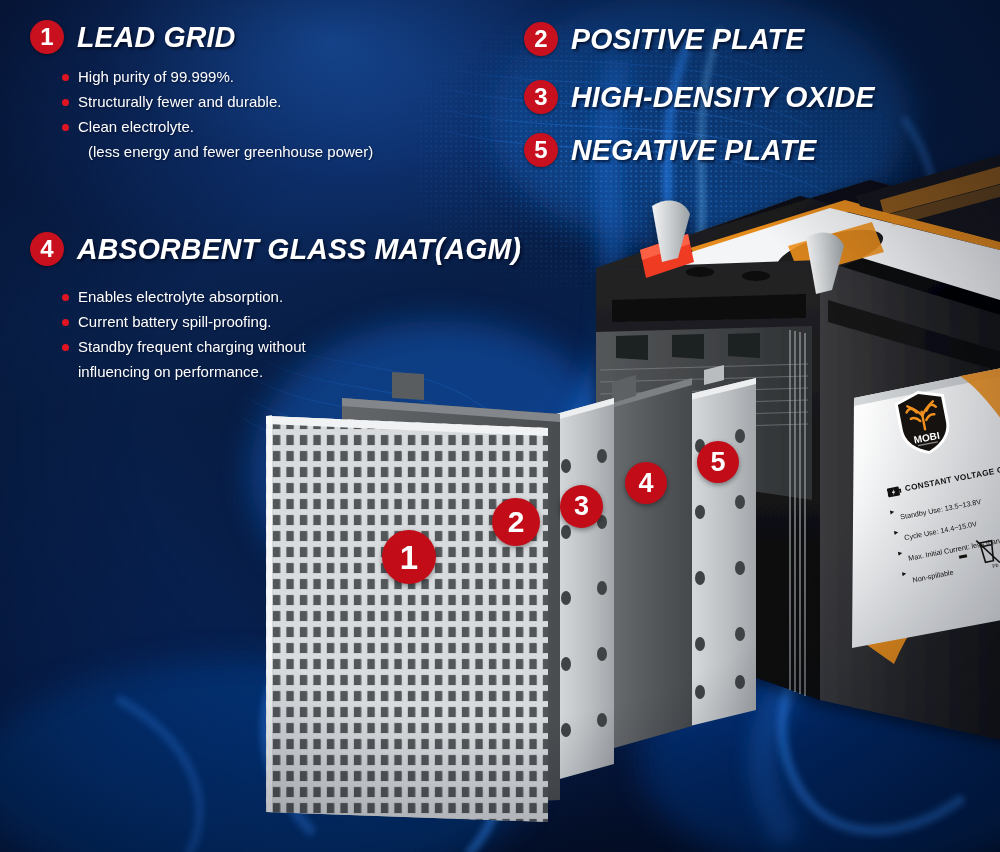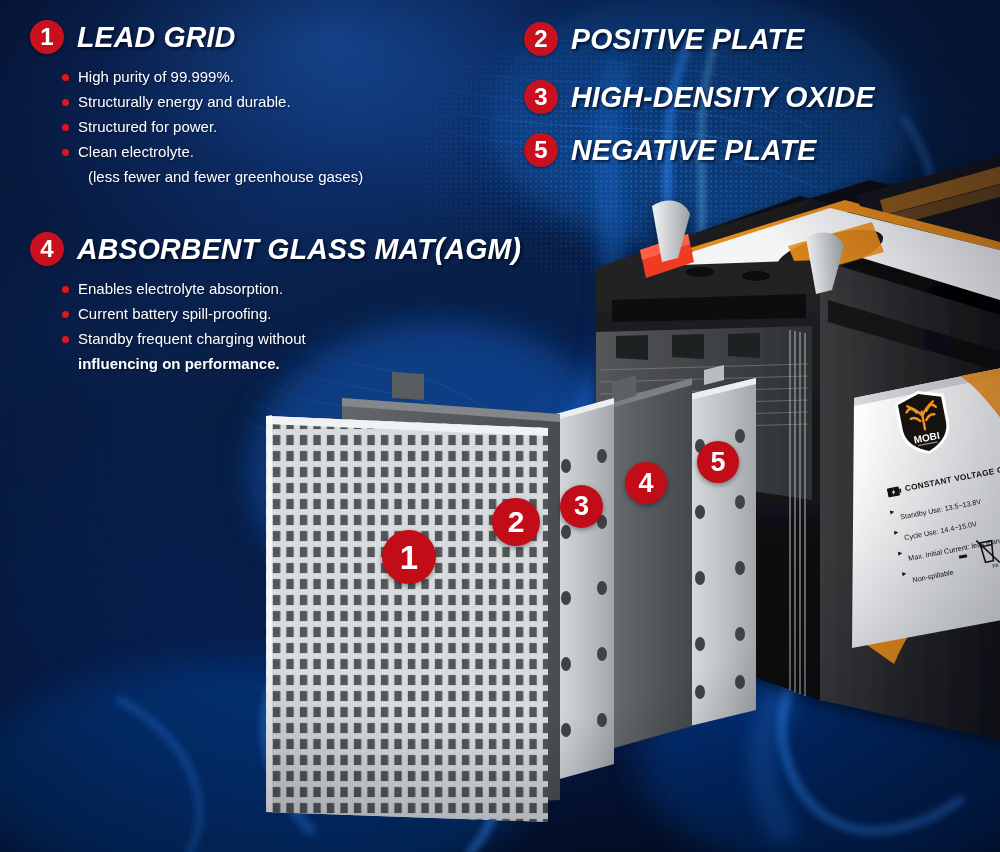--- a/index.html
+++ b/index.html
@@ -411,39 +411,38 @@
 
     <div class="sec" style="left:30px;top:20px;">
       <div class="head">
         <div class="badge h">
           <span>1</span>
         </div>
         <div class="htxt">LEAD GRID</div>
       </div>
       <ul class="bul" style="margin-top:10px;margin-left:28px;">
         <li class="dot">High purity of 99.999%.</li>
-        <li class="dot">Structurally energy and durable.</li>
-        <li class="dot">Structured for power.</li>
+        <li class="dot">Structurally fewer and durable.</li>
         <li class="dot">Clean electrolyte.</li>
-        <li class="sub">(less fewer and fewer greenhouse gases)</li>
+        <li class="sub">(less energy and fewer greenhouse power)</li>
       </ul>
     </div>
 
     <div class="sec" style="left:30px;top:232px;">
       <div class="head">
         <div class="badge h">
           <span>4</span>
         </div>
         <div class="htxt">ABSORBENT GLASS MAT(AGM)</div>
       </div>
-      <ul class="bul" style="margin-top:10px;margin-left:28px;">
+      <ul class="bul" style="margin-top:18px;margin-left:28px;">
         <li class="dot">Enables electrolyte absorption.</li>
         <li class="dot">Current battery spill-proofing.</li>
         <li class="dot">Standby frequent charging without</li>
-        <li class="sub" style="padding-left:20px;font-weight:bold;">influencing on performance.</li>
+        <li class="sub" style="padding-left:20px;">influencing on performance.</li>
       </ul>
     </div>
 
     <div class="sec" style="left:524px;top:22px;">
       <div class="head">
         <div class="badge h">
           <span>2</span>
         </div>
         <div class="htxt">POSITIVE PLATE</div>
       </div>

